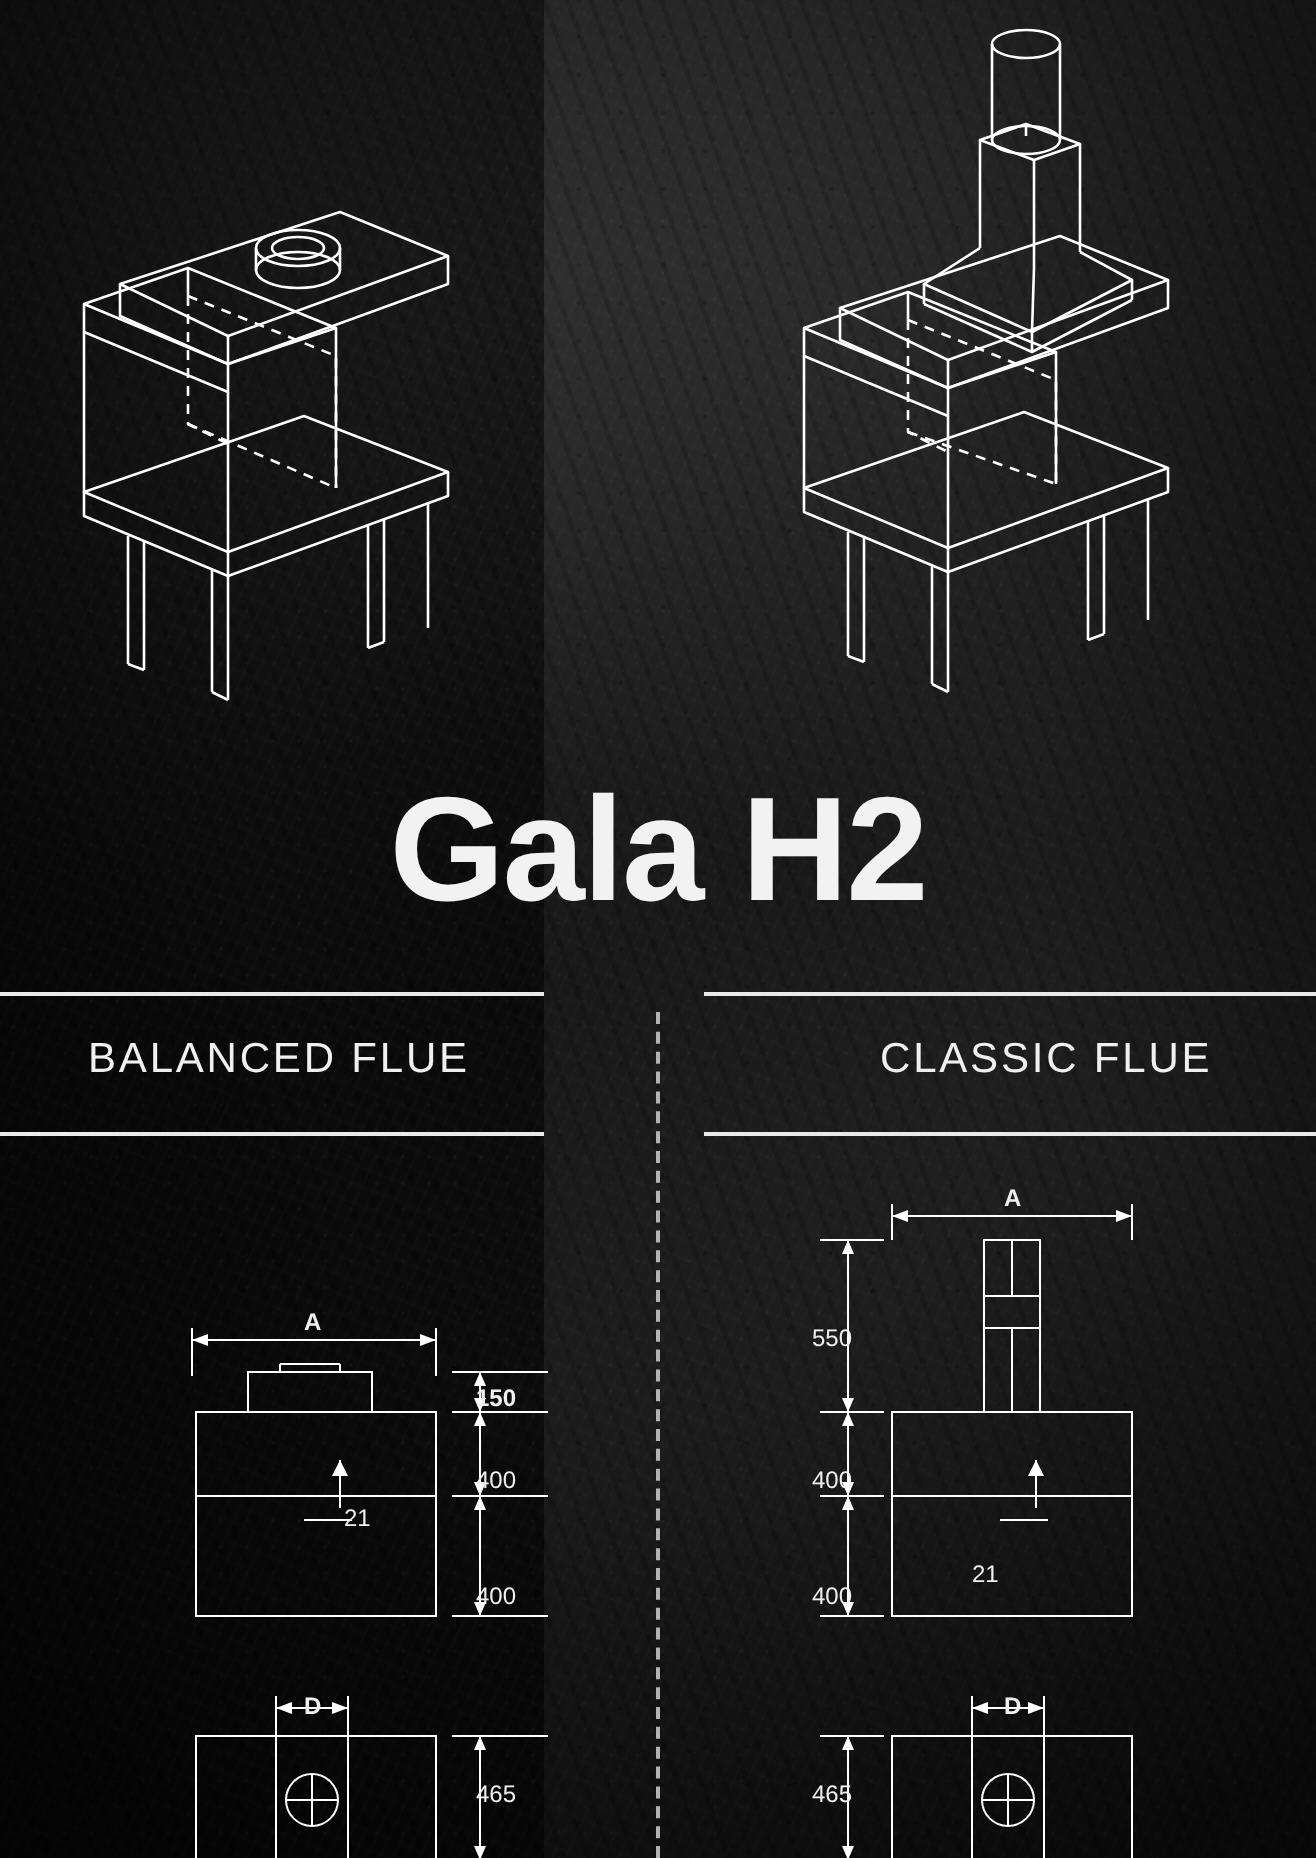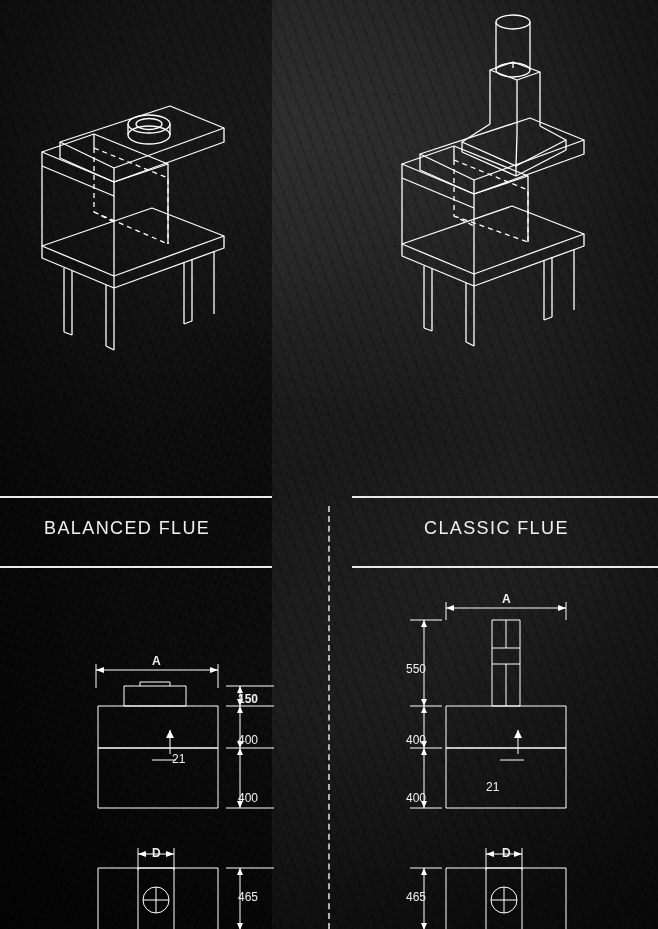--- a/index.html
+++ b/index.html
@@ -93,28 +93,28 @@
     top: 506px;
     width: 0;
     height: 423px;
     border-left: 2px dashed #cfcfcf;
     opacity: 0.85;
   }
 
   
   .section-heading {
     position: absolute;
-    font-size: 18px;
+    font-size: 21px;
     letter-spacing: 1.4px;
     color: #f0f0f0;
     font-weight: 400;
     white-space: nowrap;
   }
   .head-left  { left: 44px;  top: 518px; }
-  .head-right { left: 424px; top: 518px; }
+  .head-right { left: 440px; top: 518px; }
 
   
   .dim {
     position: absolute;
     font-size: 12px;
     color: #f0f0f0;
     font-family: "Liberation Sans", sans-serif;
     white-space: nowrap;
   }
   .dim-b { font-weight: 700; }
@@ -216,20 +216,21 @@
     <line x1="36" y1="322" x2="44" y2="325"></line>
     <line x1="78" y1="277" x2="78" y2="336"></line>
     <line x1="86" y1="280" x2="86" y2="340"></line>
     <line x1="78" y1="336" x2="86" y2="340"></line>
     <line x1="156" y1="254" x2="156" y2="314"></line>
     <line x1="164" y1="251" x2="164" y2="311"></line>
     <line x1="156" y1="314" x2="164" y2="311"></line>
     <line x1="186" y1="243" x2="186" y2="304"></line>
   </svg>
 
+  <div class="title">Gala H2</div>
 
   <div class="rule rule-top-left"></div>
   <div class="rule rule-top-right"></div>
   <div class="rule rule-bot-left"></div>
   <div class="rule rule-bot-right"></div>
   <div class="divider"></div>
 
   <div class="section-heading head-left">BALANCED FLUE</div>
   <div class="section-heading head-right">CLASSIC FLUE</div>
 

